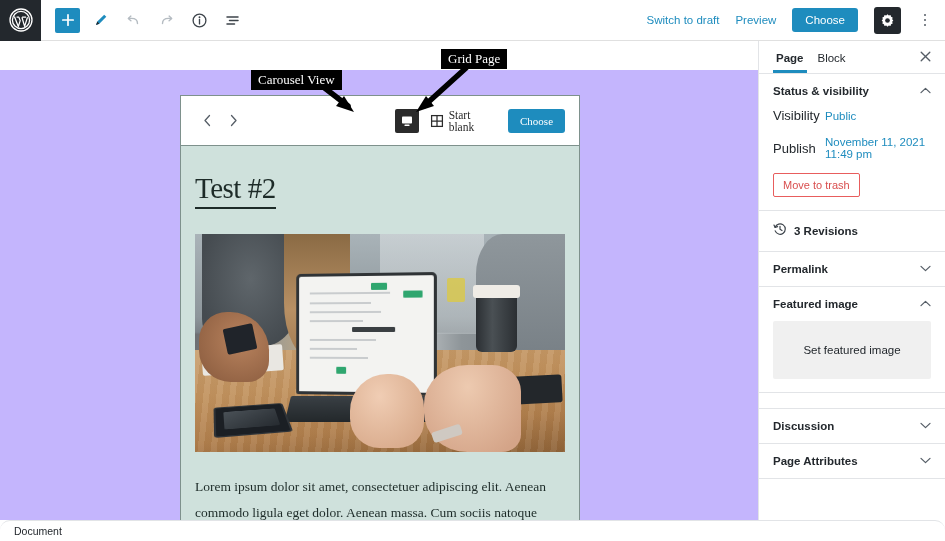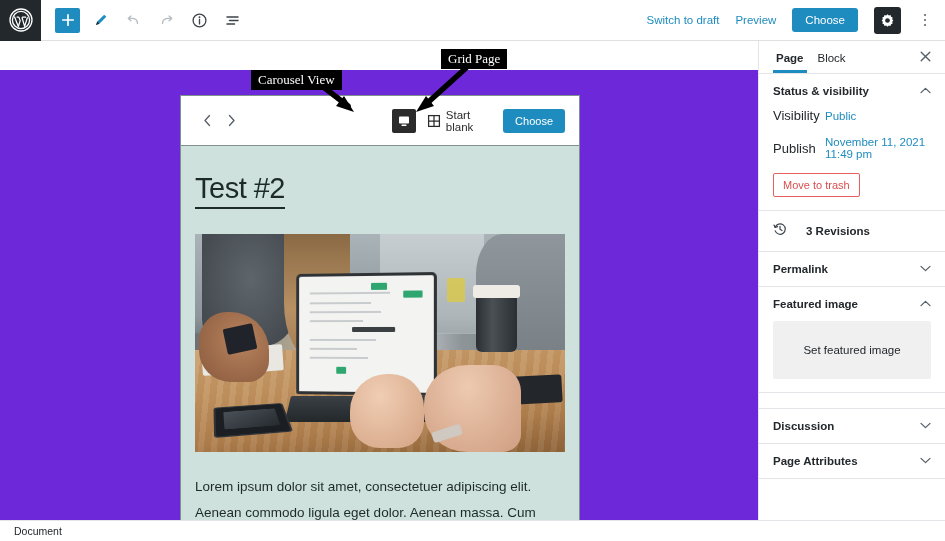--- a/index.html
+++ b/index.html
@@ -51,21 +51,21 @@
   }
   .dots-btn i { width: 2.5px; height: 2.5px; background: #555d66; border-radius: 50%; display:block;}
 
   
   .canvas-white {
     position: absolute; left: 0; top: 41px; width: 757px; height: 29px;
     background: #ffffff;
   }
   .canvas {
     position: absolute; left: 0; top: 70px; width: 909px; height: 450px;
-    background: #6d28d9; overflow: hidden;
+    background: #c4b5fd; overflow: hidden; font-family: Liberation Serif, serif;
   }
 
   
   .pattern-card {
     position: absolute; left: 180px; top: 25px; width: 400px; height: 425px;
     background: #ffffff; border: 1px solid #7e918c; border-bottom: none;
   }
   .pattern-toolbar {
     height: 50px; display: flex; align-items: center; padding: 0 14px;
     border-bottom: 1px solid #7e918c; background: #ffffff;
@@ -262,36 +262,36 @@
     margin-bottom: 13px;
   }
   .sb-row-label { font-size: 13px; color: #23282d; width: 52px; flex: 0 0 52px; }
   .sb-row-value { font-size: 11.5px; color: #1e8cbe; cursor: pointer; }
   .trash-btn {
     border: 1px solid #e85d5d; color: #d94f4f; background: #fff;
     font-size: 11px; padding: 5px 9px; border-radius: 2px;
     cursor: pointer; font-family: inherit;
   }
   .rev-row {
-    display: flex; align-items: center; gap: 19px; padding: 11px 14px;
+    display: flex; align-items: center; gap: 7px; padding: 11px 14px;
     border-bottom: 1px solid #e2e4e7; cursor: pointer;
   }
   .rev-label { font-size: 11.5px; font-weight: 600; color: #23282d; }
   .feat-placeholder {
     background: #f0f0f0; height: 58px; display: flex; align-items: center;
     justify-content: center; font-size: 11.5px; color: #23282d; cursor: pointer;
     border-radius: 2px;
   }
   .sb-spacer { border-bottom: 1px solid #e2e4e7; height: 16px; }
 
   
   .bottombar {
     position: absolute; left: 0; bottom: 0; width: 945px; height: 21px;
     background: #ffffff; border-top: 1px solid #e2e4e7;
-    display: flex; align-items: center; padding-left: 14px;
+    display: flex; align-items: center; padding-left: 14px; border-radius: 10px;
   }
   .breadcrumb { font-size: 10.5px; color: #23282d; }
 </style>
 </head>
 <body>
 
 <div id="app">
 
   <div class="topbar">
     <div class="wp-logo">

